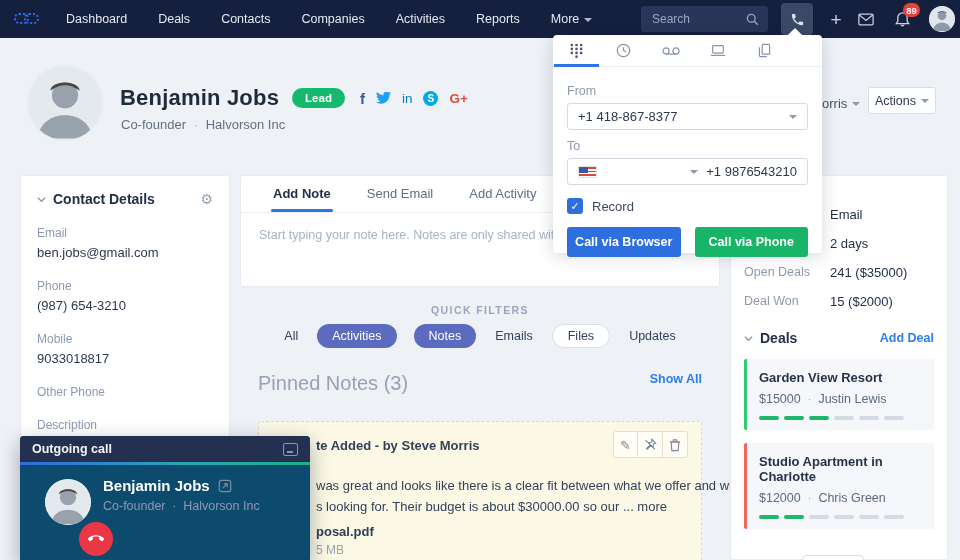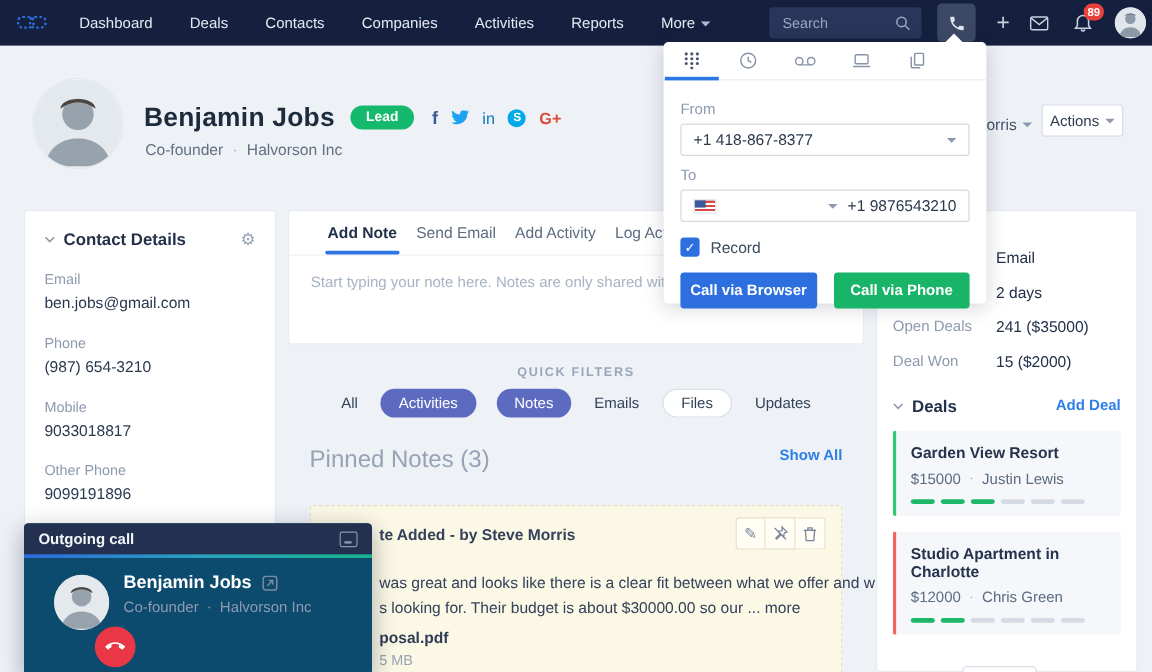--- a/index.html
+++ b/index.html
@@ -47,21 +47,21 @@
   .card-title{font-size:14px;font-weight:bold;color:#22304a;margin-left:7px}
   .gear{margin-left:auto;font-size:14px;color:#97a3b4;line-height:1}
   .gear:before{content:"\2699"}
   .field{margin-top:19px}
   .f-label{font-size:12px;color:#8d9aae;margin-bottom:5px}
   .f-value{font-size:13px;color:#2b3950}
   .f-desc{font-size:11.8px;white-space:nowrap;margin-right:-22px}
 
   
   .main-card{left:240px;top:175px;width:480px;height:112px}
-  .tabs{display:flex;gap:16px;padding:0 32px;height:36px;border-bottom:1px solid #eceff4}
+  .tabs{display:flex;gap:36px;padding:0 32px;height:36px;border-bottom:1px solid #eceff4}
   .tab{font-size:13px;color:#5d6d82;line-height:36px;position:relative}
   .tab.active{color:#22304a;font-weight:bold}
   .tab.active:after{content:"";position:absolute;left:-2px;right:-2px;bottom:0;height:3px;background:#2e75e6;border-radius:2px}
   .note-input{padding:15px 18px;font-size:12.5px;color:#a7b2c3}
 
   .qf-title{position:absolute;left:240px;top:304px;width:480px;text-align:center;font-size:10.5px;font-weight:bold;color:#9aa7ba;letter-spacing:1.4px}
   .qf-row{position:absolute;left:240px;top:324px;width:480px;display:flex;justify-content:center;align-items:center;gap:17px}
   .pill{font-size:12.5px;color:#33415a;padding:5px 2px;border-radius:14px}
   .pill.active{background:#5c6bc0;color:#fff;padding:5px 15px}
   .pill.outline{background:#fff;border:1px solid #d9dfe8;padding:4px 15px}
@@ -245,21 +245,20 @@
     <div class="field">
       <div class="f-label">Phone</div>
       <div class="f-value">(987) 654-3210</div>
     </div>
     <div class="field">
       <div class="f-label">Mobile</div>
       <div class="f-value">9033018817</div>
     </div>
     <div class="field">
       <div class="f-label">Other Phone</div>
-      <div class="f-value">9099191896</div>
     </div>
     <div class="field">
       <div class="f-label">Description</div>
       <div class="f-value f-desc">It is a long established fact that a reader</div>
     </div>
   </div>
 
   <div class="card main-card">
     <div class="tabs">
       <span class="tab active">Add Note</span>

